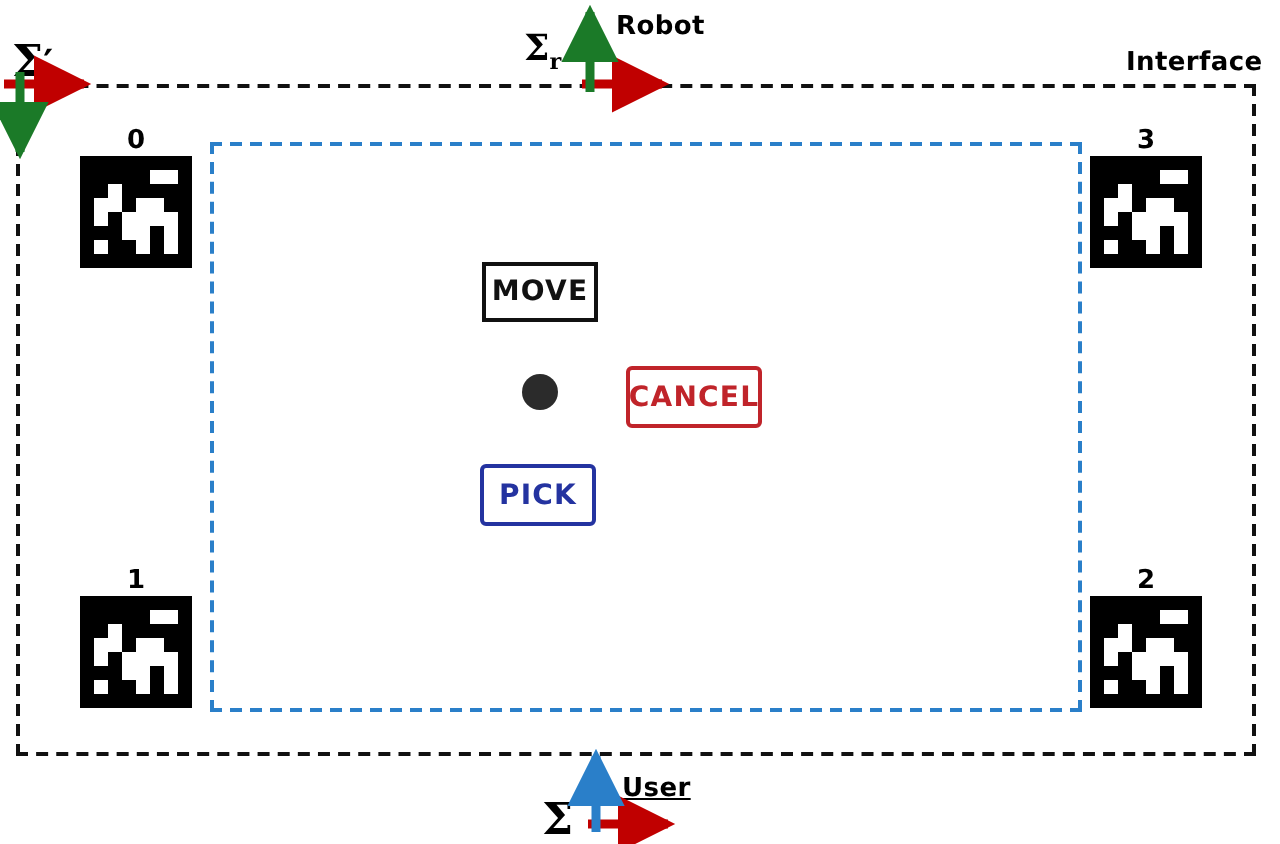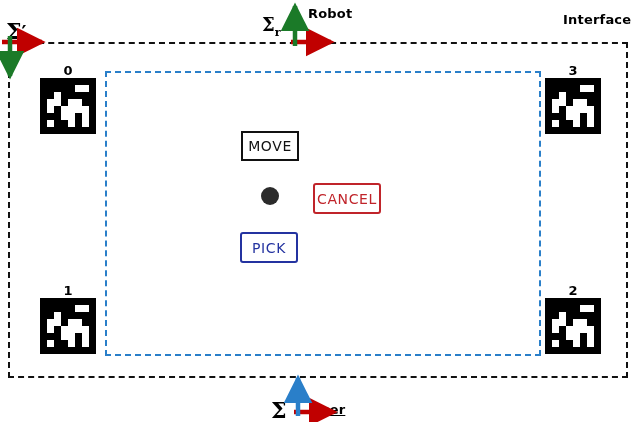--- a/index.html
+++ b/index.html
@@ -38,24 +38,24 @@
   }
 
   
   .plain-label {
     font-weight: bold;
     font-size: 13px;
     color: #000000;
     white-space: nowrap;
     letter-spacing: 0.2px;
   }
-  .label-interface { left: 563px; top: 12px; }
+  .label-interface { left: 563px; top: 24px; }
   .label-workspace { left: 459px; top: 52px; }
   .label-robot { left: 308px; top: 6px; }
-  .label-user   { left: 311px; top: 402px; text-decoration: underline; }
+  .label-user   { left: 311px; top: 387px; text-decoration: underline; }
 
   
   .sigma {
     font-family: "DejaVu Serif", serif;
     font-weight: bold;
     font-style: normal;
     color: #000000;
     white-space: nowrap;
   }
   .sigma-prime { left: 6px;  top: 18px; font-size: 22px; }
@@ -95,21 +95,21 @@
   }
   .m0 { left: 40px;  top: 63px; }
   .m3 { left: 545px; top: 63px; }
   .m1 { left: 40px;  top: 283px; }
   .m2 { left: 545px; top: 283px; }
 
   
   .btn {
     border: 2px solid #000000;
     background: #ffffff;
-    font-weight: normal;
+    font-weight: bold;
     font-size: 14px;
     letter-spacing: 0.6px;
     display: flex;
     align-items: center;
     justify-content: center;
     box-sizing: border-box;
     color: #000000;
     cursor: pointer;
   }
   .btn-move {

